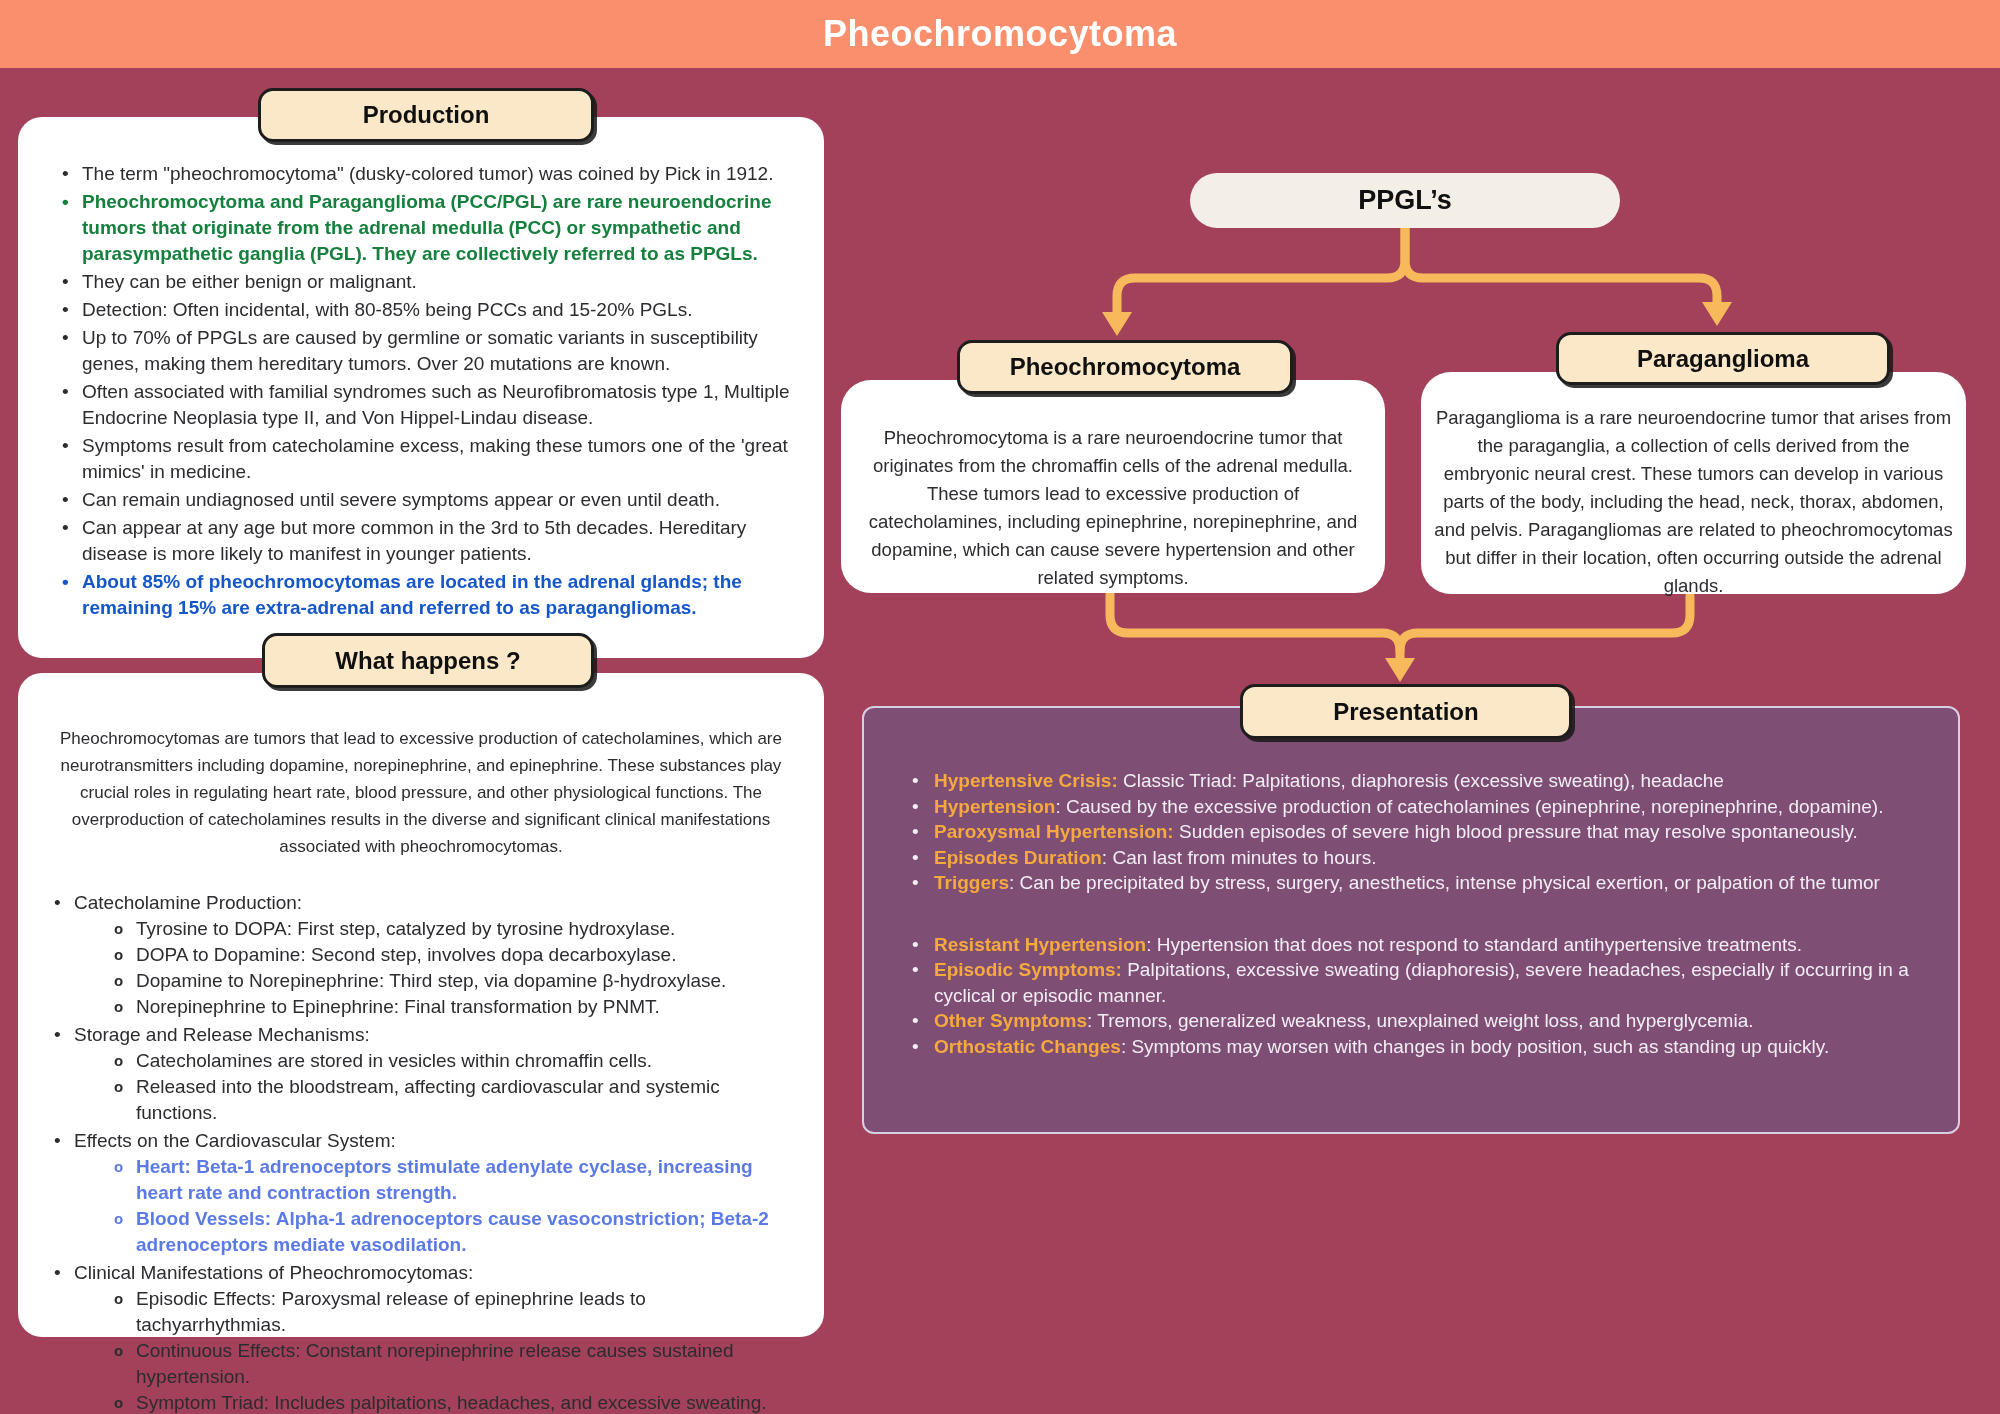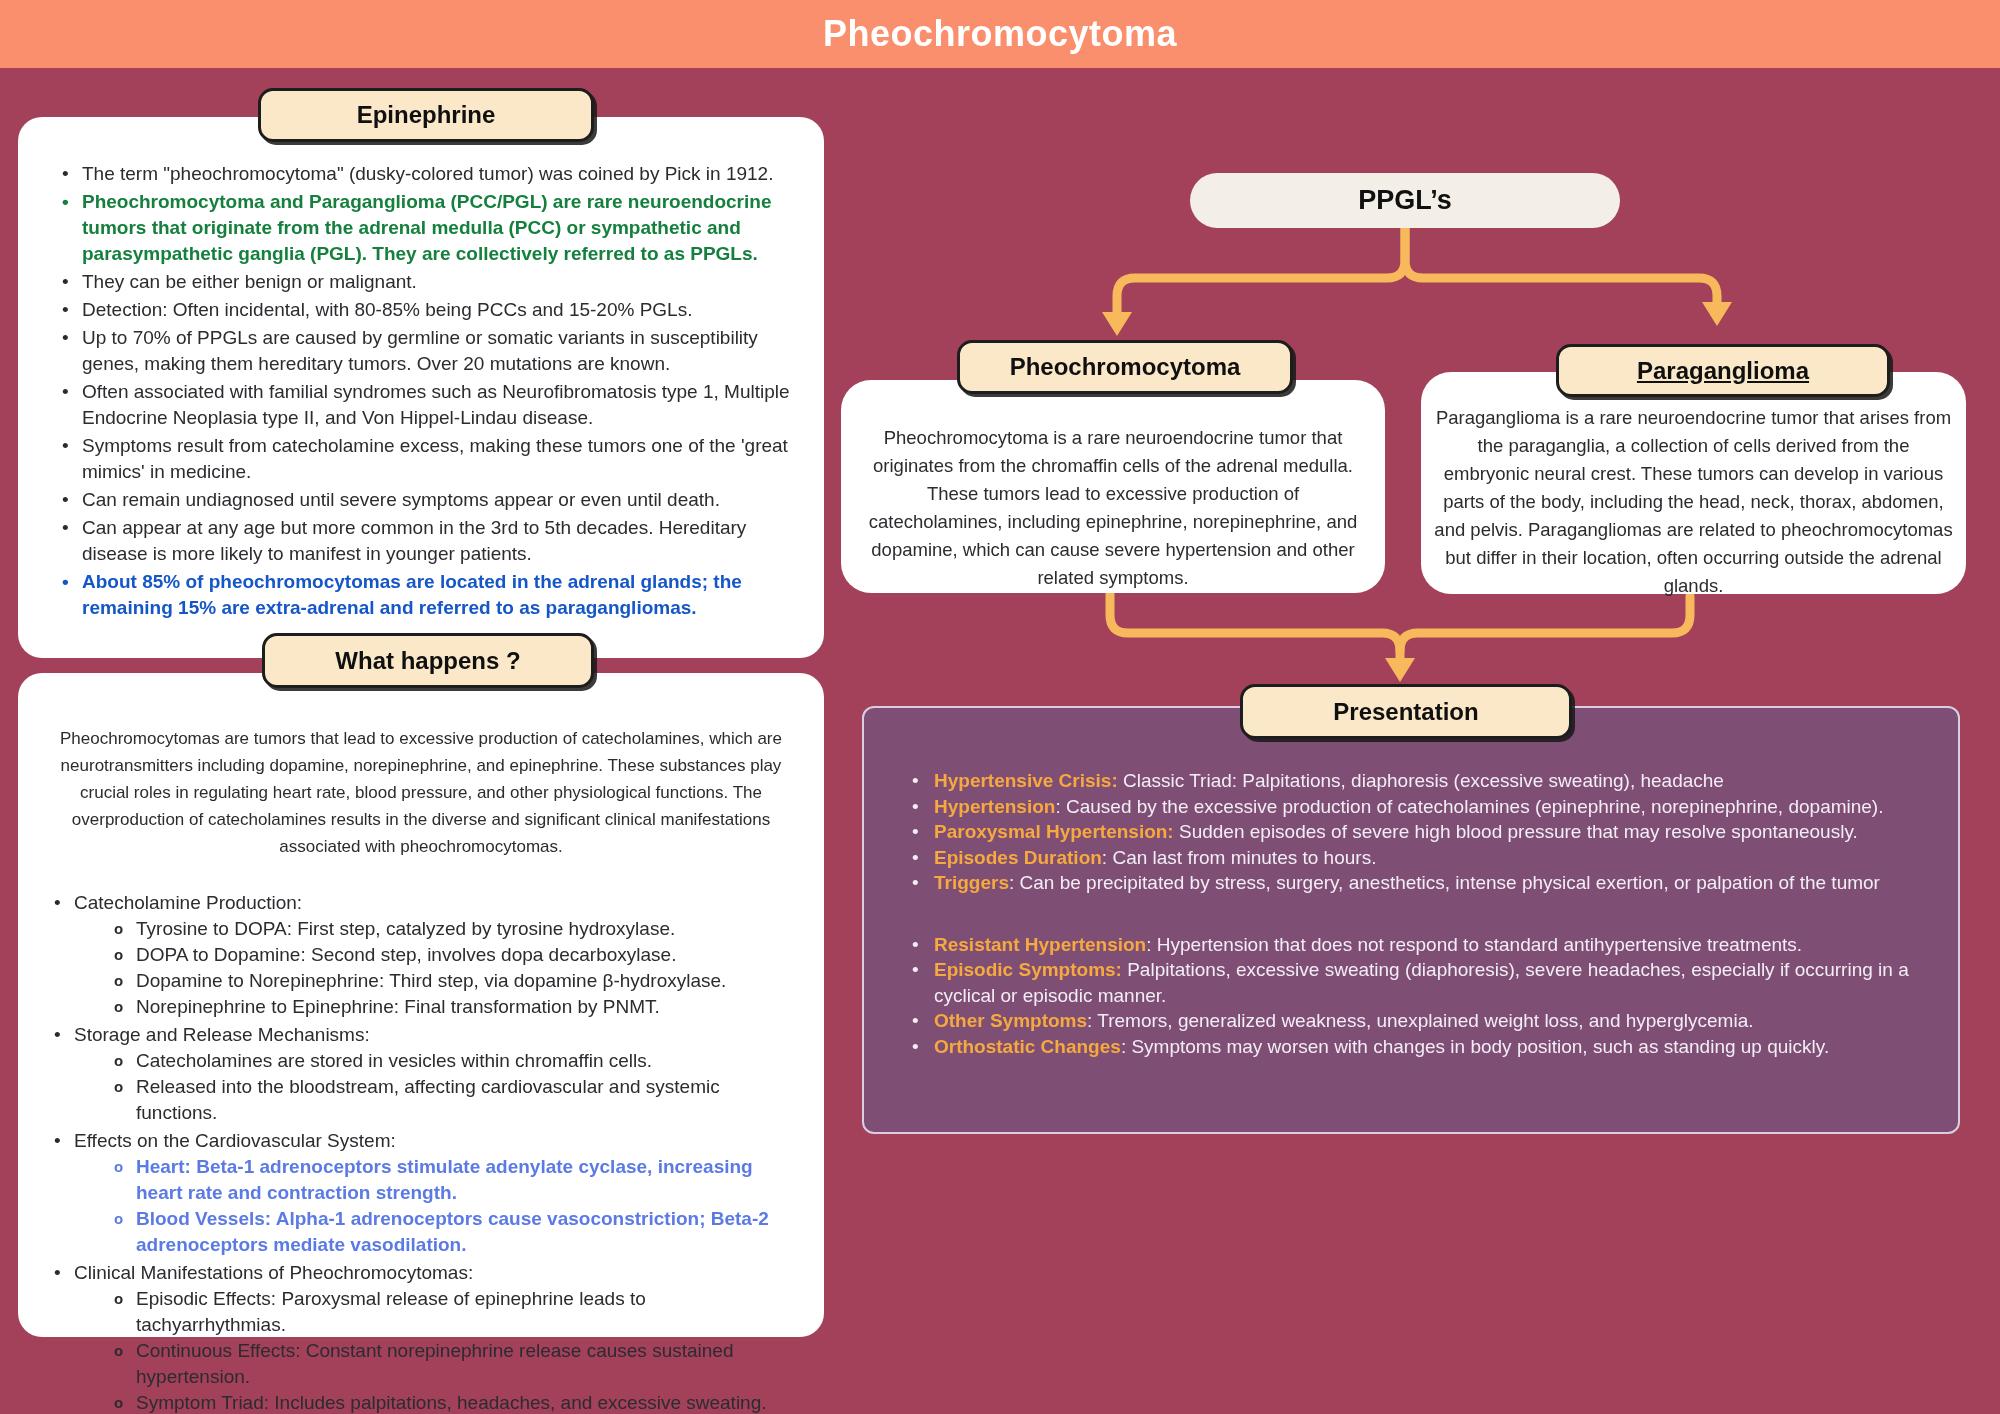--- a/index.html
+++ b/index.html
@@ -35,21 +35,21 @@
   li.s-item{position:relative;padding-left:28px;}
   li.s-item::before{content:"o";font-weight:bold;font-size:15px;position:absolute;left:6px;top:0;}
   .salmon-bold{color:#15803d;font-weight:bold;}
   .blue-bold{color:#1556C8;font-weight:bold;}
   .peri-bold{color:#5B7AE5;font-weight:bold;}
   
   .pill{position:absolute;left:1190px;top:173px;width:430px;height:55px;background:#F3EFE6;
     border-radius:28px;display:flex;align-items:center;justify-content:center;
     font-size:27px;font-weight:bold;color:#101010;z-index:3;}
   #pheo-label{left:957px;top:340px;width:330px;height:48px;}
-  #para-label{left:1556px;top:344px;width:328px;height:47px;text-decoration:underline;}
+  #para-label{left:1556px;top:332px;width:328px;height:47px;}
   #pres-label{left:1240px;top:684px;width:326px;height:49px;}
   #wh-label{left:262px;top:633px;width:326px;height:49px;}
   #bg-label{left:258px;top:88px;width:330px;height:48px;}
   #pheo-card{left:841px;top:380px;width:544px;height:213px;}
   #pheo-card .inner{padding:44px 20px 0 20px;}
   #para-card{left:1421px;top:372px;width:545px;height:222px;}
   #para-card .inner{padding:32px 12px 0 12px;}
   .connector{position:absolute;z-index:1;pointer-events:none;}
   
   #pres-panel{position:absolute;left:862px;top:706px;width:1098px;height:428px;
@@ -82,21 +82,21 @@
     <g stroke="#F8B95C" stroke-width="9" fill="none" stroke-linecap="round">
       <path d="M1110 594 L1110 615 Q1110 633 1128 633 L1382 633 Q1400 633 1400 651 L1400 662"></path>
       <path d="M1690 596 L1690 615 Q1690 633 1672 633 L1418 633 Q1400 633 1400 651"></path>
     </g>
     <g fill="#F8B95C">
       <polygon points="1400,682 1385,658 1415,658"></polygon>
     </g>
   </svg>
 
   <div class="tag tag-lg" id="bg-label">
-    <span>Epinephrine</span>
+    <span>Production</span>
   </div>
   <div class="card" id="bg-card">
     <div class="inner">
       <ul class="blist">
           <li class="b-item">The term "pheochromocytoma" (dusky-colored tumor) was coined by Pick in 1912.</li>
           <li class="b-item salmon-bold">Pheochromocytoma and Paraganglioma (PCC/PGL) are rare neuroendocrine tumors that originate from the adrenal medulla (PCC) or sympathetic and parasympathetic ganglia (PGL). They are collectively referred to as PPGLs.</li>
           <li class="b-item">They can be either benign or malignant.</li>
           <li class="b-item">Detection: Often incidental, with 80-85% being PCCs and 15-20% PGLs.</li>
           <li class="b-item">Up to 70% of PPGLs are caused by germline or somatic variants in susceptibility genes, making them hereditary tumors. Over 20 mutations are known.</li>
           <li class="b-item">Often associated with familial syndromes such as Neurofibromatosis type 1, Multiple Endocrine Neoplasia type II, and Von Hippel-Lindau disease.</li>

